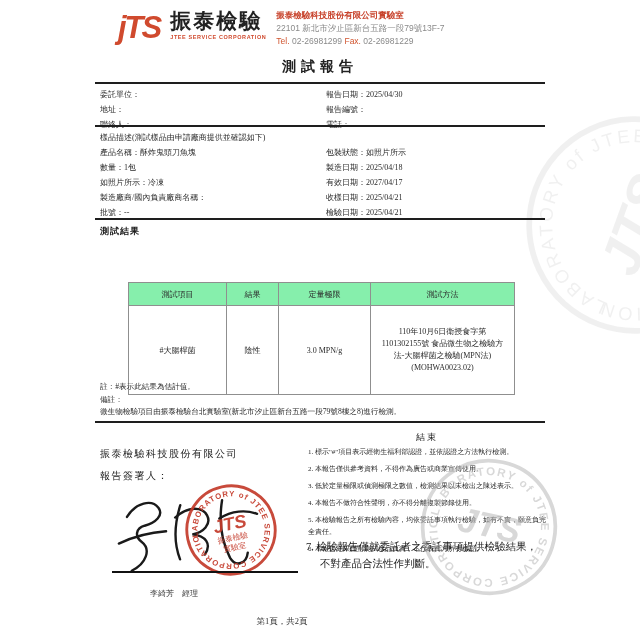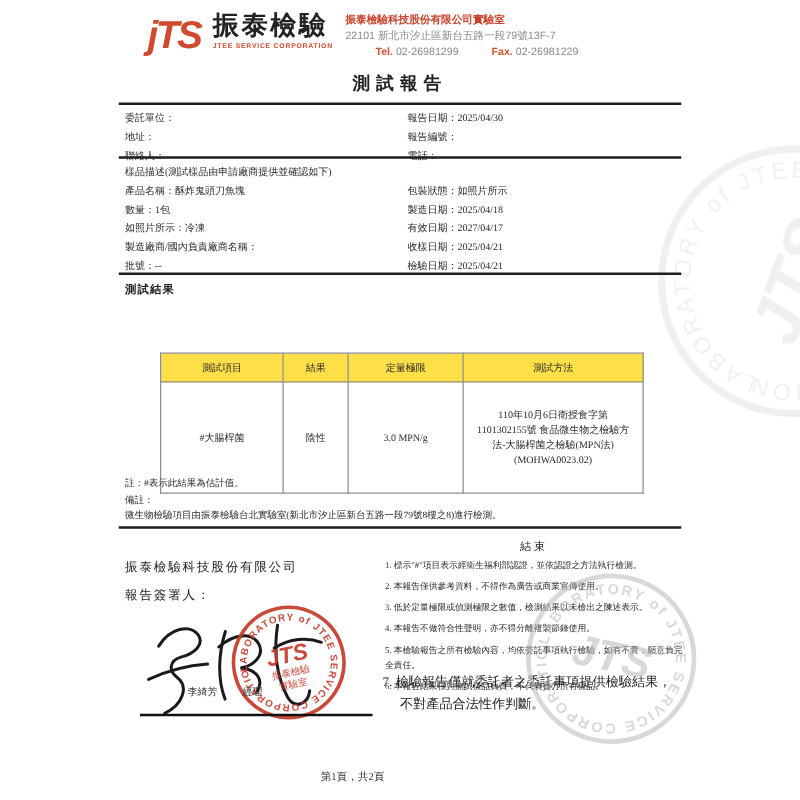--- a/index.html
+++ b/index.html
@@ -8,52 +8,52 @@
   
   .header{position:absolute;left:118px;top:8px;display:flex;align-items:flex-start;gap:10px;
           font-family:"Liberation Sans","DejaVu Sans",sans-serif;}
   .logo-jts{font-size:31px;font-weight:bold;font-style:italic;color:#d04a2e;letter-spacing:-2px;line-height:40px;}
   .logo-cn{font-size:21px;font-weight:bold;color:#222;letter-spacing:2px;line-height:26px;}
   .logo-sub{font-size:5.5px;color:#d04a2e;letter-spacing:0.6px;font-weight:bold;}
   .hdr-info{padding-top:1px;line-height:13px;}
   .lab-name{font-size:8.5px;font-weight:bold;color:#c8432c;}
   .lab-address{font-size:8.5px;color:#8a8a8a;}
   .lab-contact{font-size:8.5px;color:#8a8a8a;}
-  .lab-contact .red{color:#d0542e;font-weight:bold;margin-left:24px;}
+  .lab-contact .red{color:#d0542e;font-weight:normal;}
   
   .title{position:absolute;left:0;top:58px;width:640px;text-align:center;
          font-size:14px;font-weight:bold;letter-spacing:5px;color:#222;}
   .rule{position:absolute;left:95px;width:450px;height:1.6px;background:#1e1e1e;}
   .r1{top:82px;} .r2{top:125px;} .r3{top:218px;} .r4{top:421px;}
   
   .info{position:absolute;left:100px;width:442px;font-size:8px;color:#2a2a2a;}
   .info .row{display:flex;height:15px;line-height:15px;}
   .info .l{width:226px;} .info .r{flex:1;}
   .client{top:87px;} .sample{top:130px;}
   .desc-row{height:15px;line-height:15px;}
   
   .results-heading{position:absolute;left:100px;top:225px;font-size:9px;font-weight:bold;letter-spacing:1px;}
   table.results{position:absolute;left:128px;top:282px;width:386px;border-collapse:collapse;table-layout:fixed;}
   table.results th,table.results td{border:1px solid #8f8f8f;text-align:center;vertical-align:middle;
         font-weight:normal;color:#2a2a2a;}
-  table.results th{height:20px;font-size:8px;background:#fde047;}
+  table.results th{height:20px;font-size:8px;background:#86efac;}
   table.results td{height:42px;font-size:8px;}
   td.method{font-size:7.4px;padding:20px 8px;line-height:1.5;}
   
   .remarks{position:absolute;left:100px;top:381px;font-size:7.6px;line-height:12.5px;color:#2a2a2a;}
   
   .end-label{position:absolute;left:308px;top:431px;width:238px;text-align:center;font-size:9px;letter-spacing:2px;}
   .company{position:absolute;left:100px;top:447px;font-size:10px;letter-spacing:1.5px;color:#222;}
   .signer-label{position:absolute;left:100px;top:469px;font-size:10px;letter-spacing:1.5px;color:#222;}
   .notes{position:absolute;left:308px;top:447px;width:240px;font-size:7px;line-height:11.5px;color:#2a2a2a;}
   .notes div{margin-bottom:5.5px;}
   .note7{position:absolute;left:306px;top:538px;width:248px;font-size:10.5px;line-height:17px;color:#1a1a1a;}
   .note7 .l2{padding-left:14px;}
   .sig-line{position:absolute;left:112px;top:571px;width:186px;height:1.5px;background:#111;}
-  .sig-caption{position:absolute;left:150px;top:548px;font-size:8px;color:#333;display:flex;gap:20px;}
+  .sig-caption{position:absolute;left:150px;top:588px;font-size:8px;color:#333;display:flex;gap:8px;}
   .footer{position:absolute;left:0;top:616px;width:564px;text-align:center;font-size:8.5px;color:#333;}
   
   .sig-svg{position:absolute;left:108px;top:486px;}
   .stamp-red{position:absolute;left:183px;top:482px;transform:rotate(-12deg);opacity:.92;}
   .stamp-gray{position:absolute;left:417px;top:455px;transform:rotate(12deg);opacity:.55;}
   .stamp-faint{position:absolute;left:520px;top:110px;transform:rotate(-70deg);opacity:.14;}
   svg text{font-family:"Liberation Sans","DejaVu Sans",sans-serif;}
 </style>
 </head>
 <body>

